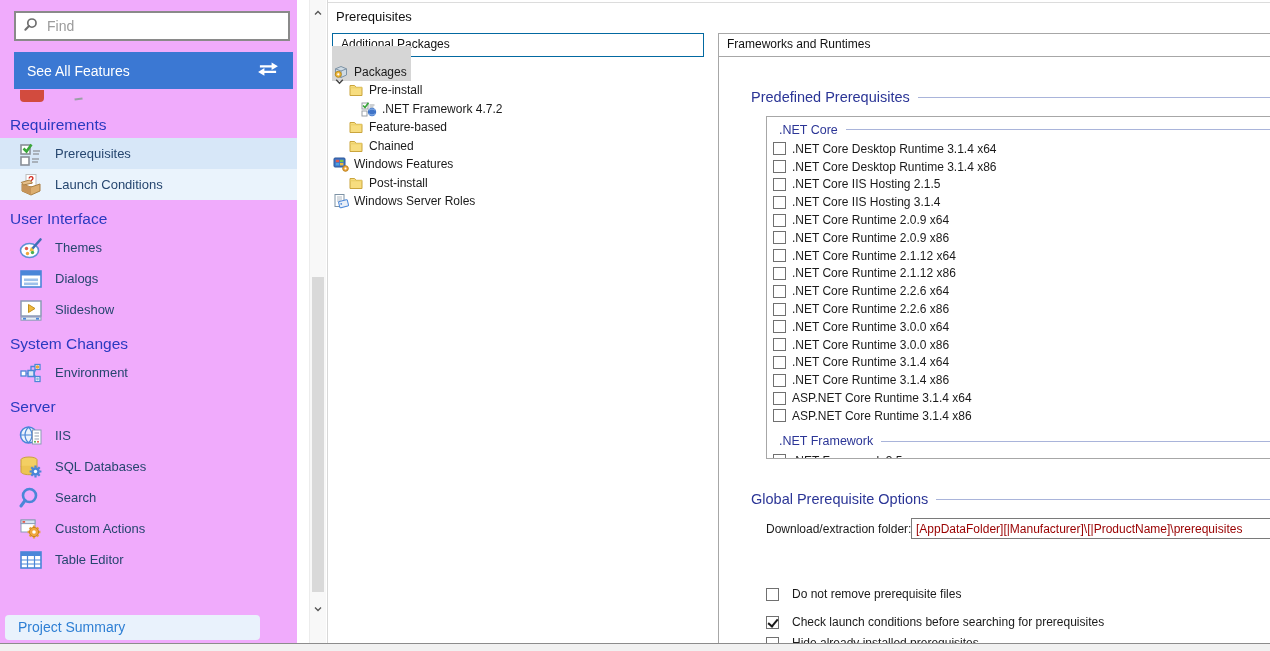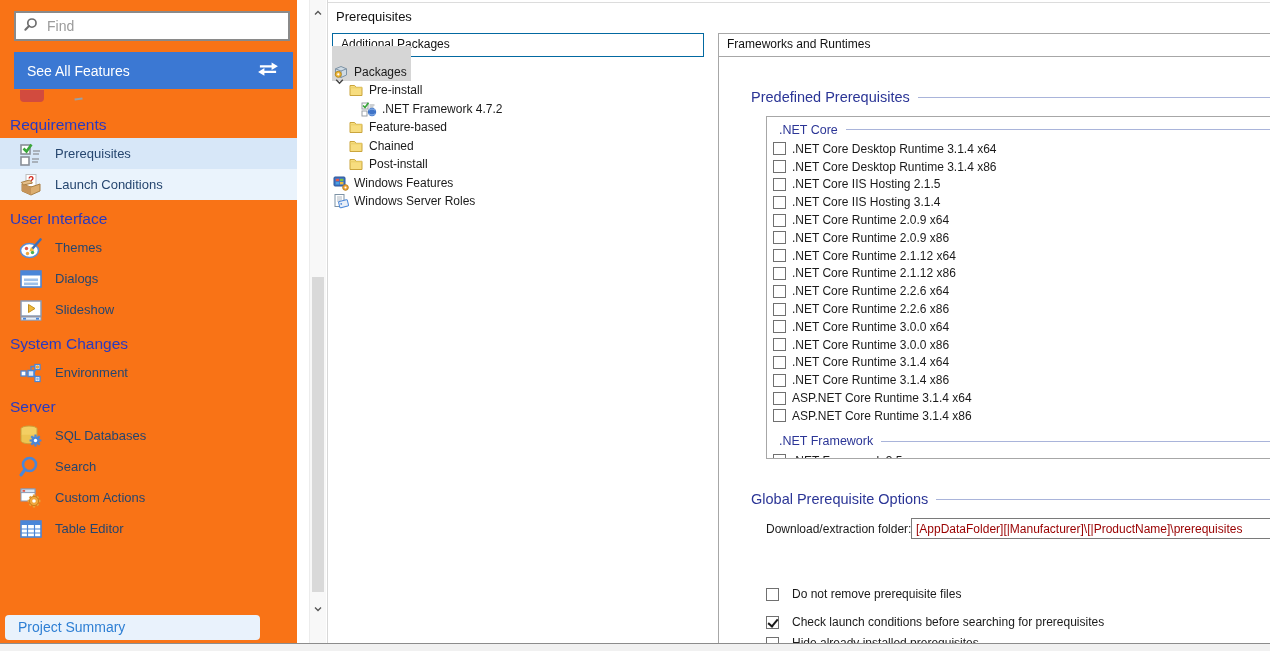--- a/index.html
+++ b/index.html
@@ -1,19 +1,19 @@
 <!DOCTYPE html>
 <html><head>
 <meta charset="utf-8">
 <style>
   html,body{margin:0;padding:0;background:#fff;}
   .app{position:relative;width:1270px;height:651px;overflow:hidden;background:#fff;
        font-family:"Liberation Sans","DejaVu Sans",sans-serif;color:#1a1a1a;}
   
-  .sidebar{position:absolute;left:0;top:0;width:297px;height:643px;background:#f97316;}
+  .sidebar{position:absolute;left:0;top:0;width:297px;height:643px;background:#f0abfc;}
   .find-box{position:absolute;left:14px;top:11px;width:276px;height:30px;border:2px solid #8a8a8a;
             box-sizing:border-box;display:flex;align-items:center;padding:0 7px;gap:7px;background:#fff;}
   .find-box input{border:none;outline:none;flex:1;font:14px "Liberation Sans",sans-serif;color:#444;background:transparent;}
   .find-box input::placeholder{color:#9b9b9b;}
   .see-all{position:absolute;left:14px;top:52px;width:279px;height:37px;background:#3b78d3;border:none;
            color:#fff;font:14px "Liberation Sans",sans-serif;display:flex;align-items:center;
            justify-content:space-between;padding:0 13px;cursor:pointer;}
   .frag-red{position:absolute;left:20px;top:90px;width:24px;height:12px;background:#d24b3e;border-radius:0 0 4px 4px;}
   .frag-mark{position:absolute;left:74px;top:90px;width:8px;height:8px;border-bottom:2px solid #9aa0a6;transform:rotate(-8deg);}
   .sections{position:absolute;left:0;top:106px;width:297px;}
@@ -167,20 +167,33 @@
               <rect x="16" y="15.5" width="5" height="5" fill="#fff" stroke="#4a86d8" stroke-width="1.3"></rect>
               <circle cx="18.5" cy="18" r="1.4" fill="#8fb5e4"></circle>
             </svg>
           </span>
           <span class="side-label">Environment</span>
         </div>
         <div class="section-title">Server</div>
         <div class="side-item">
           <span class="icon24">
             <svg viewBox="0 0 24 24" width="24" height="24">
+              <circle cx="9.5" cy="11" r="8" fill="#eaf2fb" stroke="#4a86d8" stroke-width="1.5"></circle>
+              <path d="M1.8 11 h15.4 M9.5 3.2 a10.5 10.5 0 0 1 0 15.6 M9.5 3.2 a10.5 10.5 0 0 0 0 15.6" stroke="#4a86d8" fill="none" stroke-width="1.2"></path>
+              <rect x="13.5" y="6" width="8.5" height="14" fill="#fff" stroke="#8a9bb5"></rect>
+              <path d="M15.5 9 h4.5 M15.5 12 h4.5 M15.5 15 h4.5" stroke="#b7c0cc" stroke-width="1.3"></path>
+              <circle cx="16" cy="17.8" r="1" fill="#4caf50"></circle>
+              <circle cx="19" cy="17.8" r="1" fill="#e25b4a"></circle>
+            </svg>
+          </span>
+          <span class="side-label">IIS</span>
+        </div>
+        <div class="side-item">
+          <span class="icon24">
+            <svg viewBox="0 0 24 24" width="24" height="24">
               <ellipse cx="10" cy="4.8" rx="8" ry="2.8" fill="#f3cf63" stroke="#c9a23c"></ellipse>
               <path d="M2 4.8 v6 c0 1.6 3.6 2.9 8 2.9 s8 -1.3 8 -2.9 v-6" fill="#f3cf63" stroke="#c9a23c"></path>
               <path d="M2 10.8 v6 c0 1.6 3.6 2.9 8 2.9 s8 -1.3 8 -2.9 v-6" fill="#edc452" stroke="#c9a23c"></path>
               <g stroke="#4a86d8" stroke-width="2.2">
                 <path d="M16.5 10.6 v2 M16.5 20.4 v2 M10.6 16.5 h2 M20.4 16.5 h2 M12.3 12.3 l1.5 1.5 M19.2 19.2 l1.5 1.5 M12.3 20.7 l1.5 -1.5 M19.2 13.8 l1.5 -1.5"></path>
               </g>
               <circle cx="16.5" cy="16.5" r="4.3" fill="#4a86d8"></circle>
               <circle cx="16.5" cy="16.5" r="1.7" fill="#fff"></circle>
             </svg>
           </span>
@@ -305,48 +318,48 @@
           <span class="icon16">
             <svg viewBox="0 0 16 16" width="16" height="16">
               <path d="M2 3.5 h4.6 l1.4 1.8 h6 v8.2 h-12 Z" fill="#f7dd7f" stroke="#caa53d"></path>
               <path d="M2 5.8 h12" stroke="#e9cd66"></path>
             </svg>
           </span>
           <span>Chained</span>
         </span>
       </div>
       <div class="trow" style="padding-left: 2px;">
-        <span class="chev"></span>
-        <span class="tsel">
-          <span class="icon16">
-            <svg viewBox="0 0 16 16" width="16" height="16">
-              <path d="M2 3.5 h4.6 l1.4 1.8 h6 v8.2 h-12 Z" fill="#f7dd7f" stroke="#caa53d"></path>
-              <path d="M2 5.8 h12" stroke="#e9cd66"></path>
-            </svg>
-          </span>
-          <span>Post-install</span>
-        </span>
-      </div>
-      <div class="trow" style="padding-left: 2px;">
         <span class="tsel">
           <span class="icon16">
             <svg viewBox="0 0 16 16" width="16" height="16">
               <rect x="1" y="2" width="11" height="9" rx="1" fill="#3f74c8" stroke="#2c5697"></rect>
               <rect x="2.8" y="3.8" width="3.4" height="2.4" fill="#e25b4a"></rect>
               <rect x="7" y="3.8" width="3.4" height="2.4" fill="#7dc242"></rect>
               <rect x="2.8" y="7" width="3.4" height="2.4" fill="#4aa3e0"></rect>
               <rect x="7" y="7" width="3.4" height="2.4" fill="#f0b93c"></rect>
               <circle cx="12.5" cy="12.5" r="2.8" fill="#f0a63c" stroke="#b9811d"></circle>
               <circle cx="12.5" cy="12.5" r="1" fill="#fff"></circle>
             </svg>
           </span>
           <span>Windows Features</span>
         </span>
       </div>
       <div class="trow" style="padding-left: 2px;">
+        <span class="chev"></span>
+        <span class="tsel">
+          <span class="icon16">
+            <svg viewBox="0 0 16 16" width="16" height="16">
+              <path d="M2 3.5 h4.6 l1.4 1.8 h6 v8.2 h-12 Z" fill="#f7dd7f" stroke="#caa53d"></path>
+              <path d="M2 5.8 h12" stroke="#e9cd66"></path>
+            </svg>
+          </span>
+          <span>Post-install</span>
+        </span>
+      </div>
+      <div class="trow" style="padding-left: 2px;">
         <span class="tsel">
           <span class="icon16">
             <svg viewBox="0 0 16 16" width="16" height="16">
               <rect x="2" y="1.5" width="9" height="12" fill="#fff" stroke="#7e93a5"></rect>
               <path d="M4 4 h5 M4 6 h5 M4 8 h4" stroke="#b0bac4"></path>
               <g transform="rotate(-14 10.5 10.5)">
                 <rect x="6" y="7.5" width="9" height="6.5" rx="1" fill="#e8eef7" stroke="#4a86d8"></rect>
                 <circle cx="8.2" cy="10.3" r=".9" fill="#4a86d8"></circle>
               </g>
             </svg>

